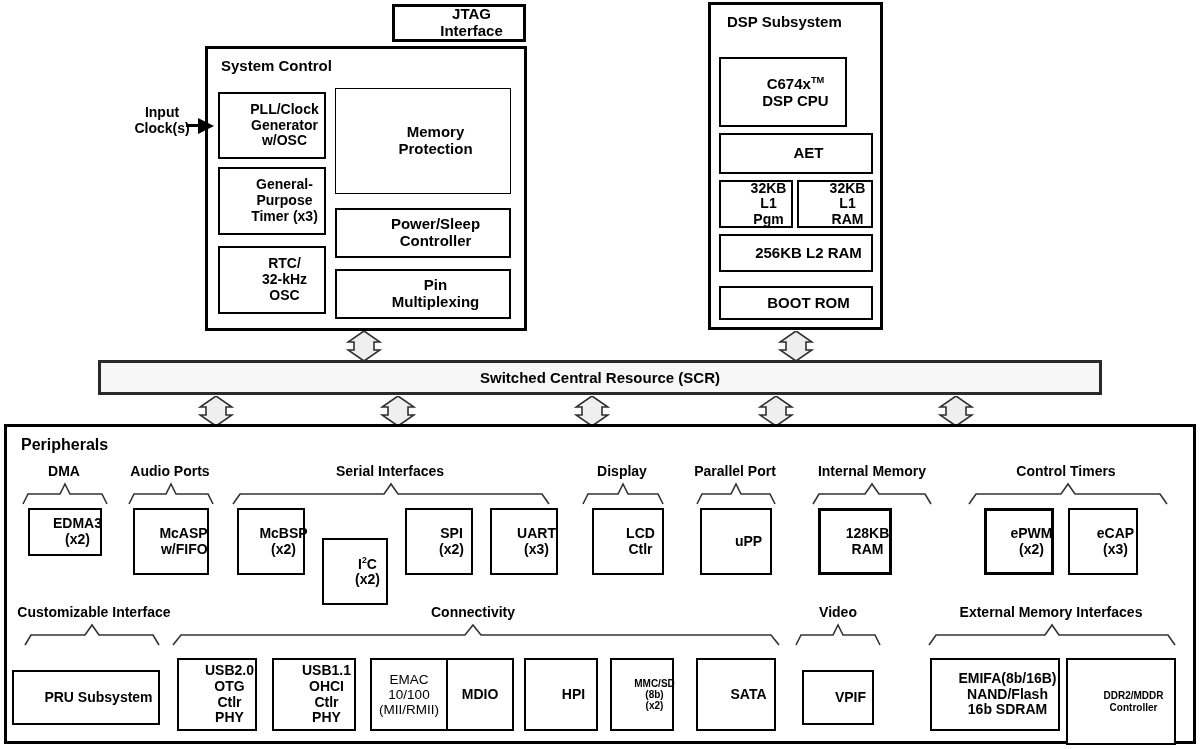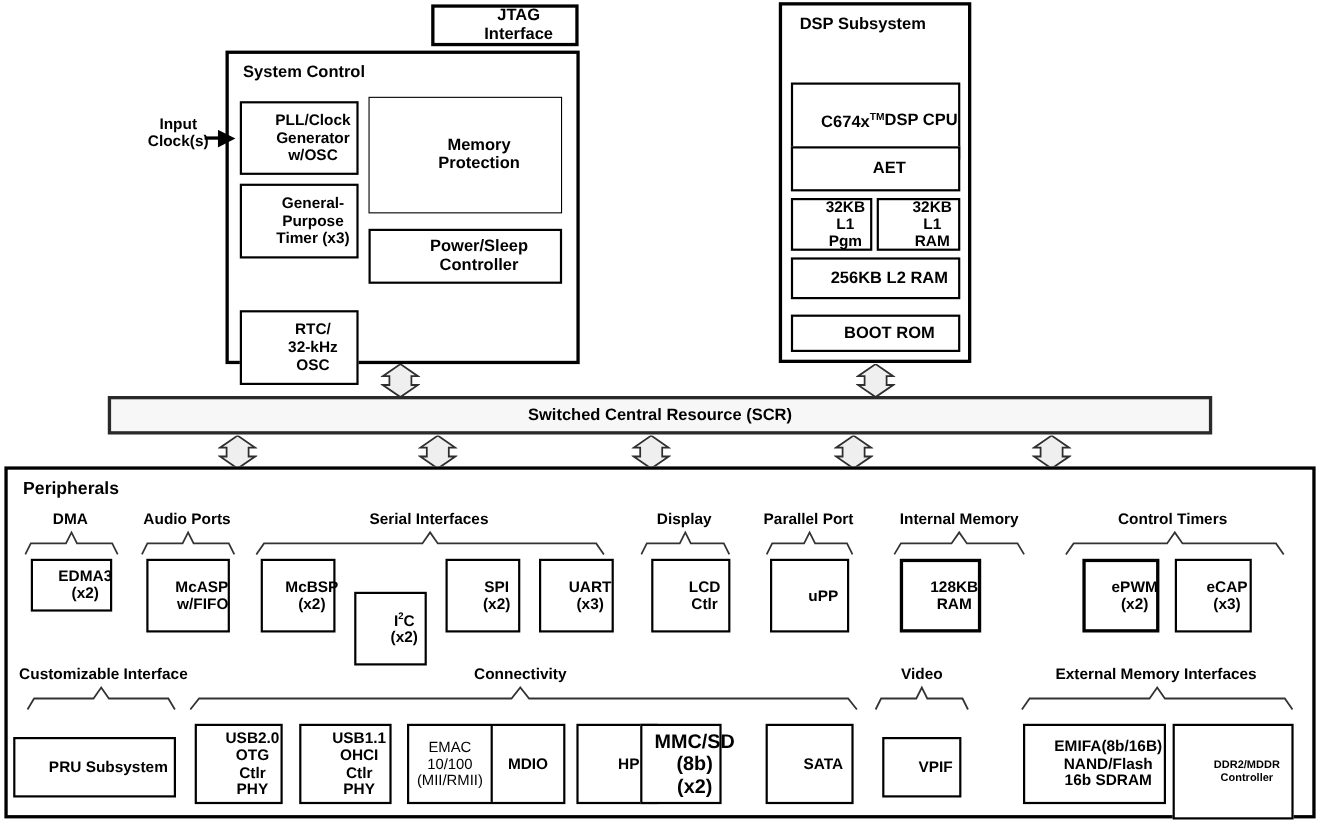--- a/index.html
+++ b/index.html
@@ -92,41 +92,43 @@
   <div class="container" style="left:205px;top:46px;width:322px;height:285px;">
     <div class="ctitle" style="left:13px;top:8px;font-size:15px;">System Control</div>
   </div>
 
   <div class="box" style="left:218px;top:92px;width:108px;height:67px;font-size:14px;">PLL/Clock
 Generator
 w/OSC</div>
   <div class="box" style="left:218px;top:167px;width:108px;height:68px;font-size:14px;">General-
 Purpose
 Timer (x3)</div>
-  <div class="box" style="left:218px;top:246px;width:108px;height:68px;font-size:14px;margin-top:36px;">RTC/
+  <div class="box" style="left:218px;top:246px;width:108px;height:68px;font-size:14px;">RTC/
 32-kHz
 OSC</div>
 
   <div class="box thin" style="left:335px;top:88px;width:176px;height:106px;font-size:15px;">Memory
 Protection</div>
   <div class="box" style="left:335px;top:208px;width:176px;height:50px;font-size:15px;">Power/Sleep
 Controller</div>
+  <div class="box" style="left:335px;top:269px;width:176px;height:50px;font-size:15px;">Pin
+Multiplexing</div>
 
   <div class="plaintext" style="left:124px;top:104px;width:76px;font-size:14px;text-align:center;">Input
 Clock(s)</div>
   <div class="arrowline" style="left:186px;top:124px;width:18px;height:3px;"></div>
   <svg class="connector" style="left:198px;top:116px;" width="20" height="20" viewBox="0 0 20 20">
     <polygon points="0,2 16,10 0,18" fill="#000"></polygon>
   </svg>
 
   <div class="container" style="left:708px;top:2px;width:175px;height:328px;">
     <div class="ctitle" style="left:16px;top:8px;font-size:15px;">DSP Subsystem</div>
   </div>
 
-  <div class="box" style="left:719px;top:57px;width:154px;height:70px;font-size:15px;white-space:normal;margin-top:18px;">
+  <div class="box" style="left:719px;top:57px;width:128px;height:70px;font-size:15px;flex-direction:column;white-space:normal;">
     <div style="line-height:1.12;">
       <span>C674x</span><sup class="tm">TM</sup>
     </div>
     <div style="line-height:1.12;">DSP CPU</div>
   </div>
 
   <div class="box" style="left:719px;top:133px;width:154px;height:41px;font-size:15px;">AET</div>
   <div class="box" style="left:719px;top:180px;width:74px;height:48px;font-size:14px;">32KB
 L1 Pgm</div>
   <div class="box" style="left:797px;top:180px;width:76px;height:48px;font-size:14px;">32KB
@@ -268,21 +270,21 @@
     <div style="flex:0 0 74px;display:flex;align-items:center;justify-content:center;text-align:center;
                 font-weight:normal;font-size:13.5px;line-height:1.12;white-space:pre-line;border-right:2px solid #000;">EMAC
 10/100
 (MII/RMII)</div>
     <div style="flex:1;display:flex;align-items:center;justify-content:center;text-align:center;
                 font-weight:bold;font-size:14px;line-height:1.12;white-space:pre-line;">MDIO</div>
   </div>
 
   <div class="box" style="left:524px;top:658px;width:74px;height:73px;font-size:14px;">HPI</div>
 
-  <div class="box" style="left:582px;top:658px;width:74px;height:73px;font-size:18px;">MMC/SD
+  <div class="box" style="left:610px;top:658px;width:64px;height:73px;font-size:10px;">MMC/SD
 (8b)
 (x2)</div>
 
   <div class="box" style="left:696px;top:658px;width:80px;height:73px;font-size:14px;">SATA</div>
 
   <div class="box" style="left:802px;top:670px;width:72px;height:55px;font-size:14px;">VPIF</div>
 
   <div class="box" style="left:930px;top:658px;width:130px;height:73px;font-size:14px;">EMIFA(8b/16B)
 NAND/Flash
 16b SDRAM</div>

